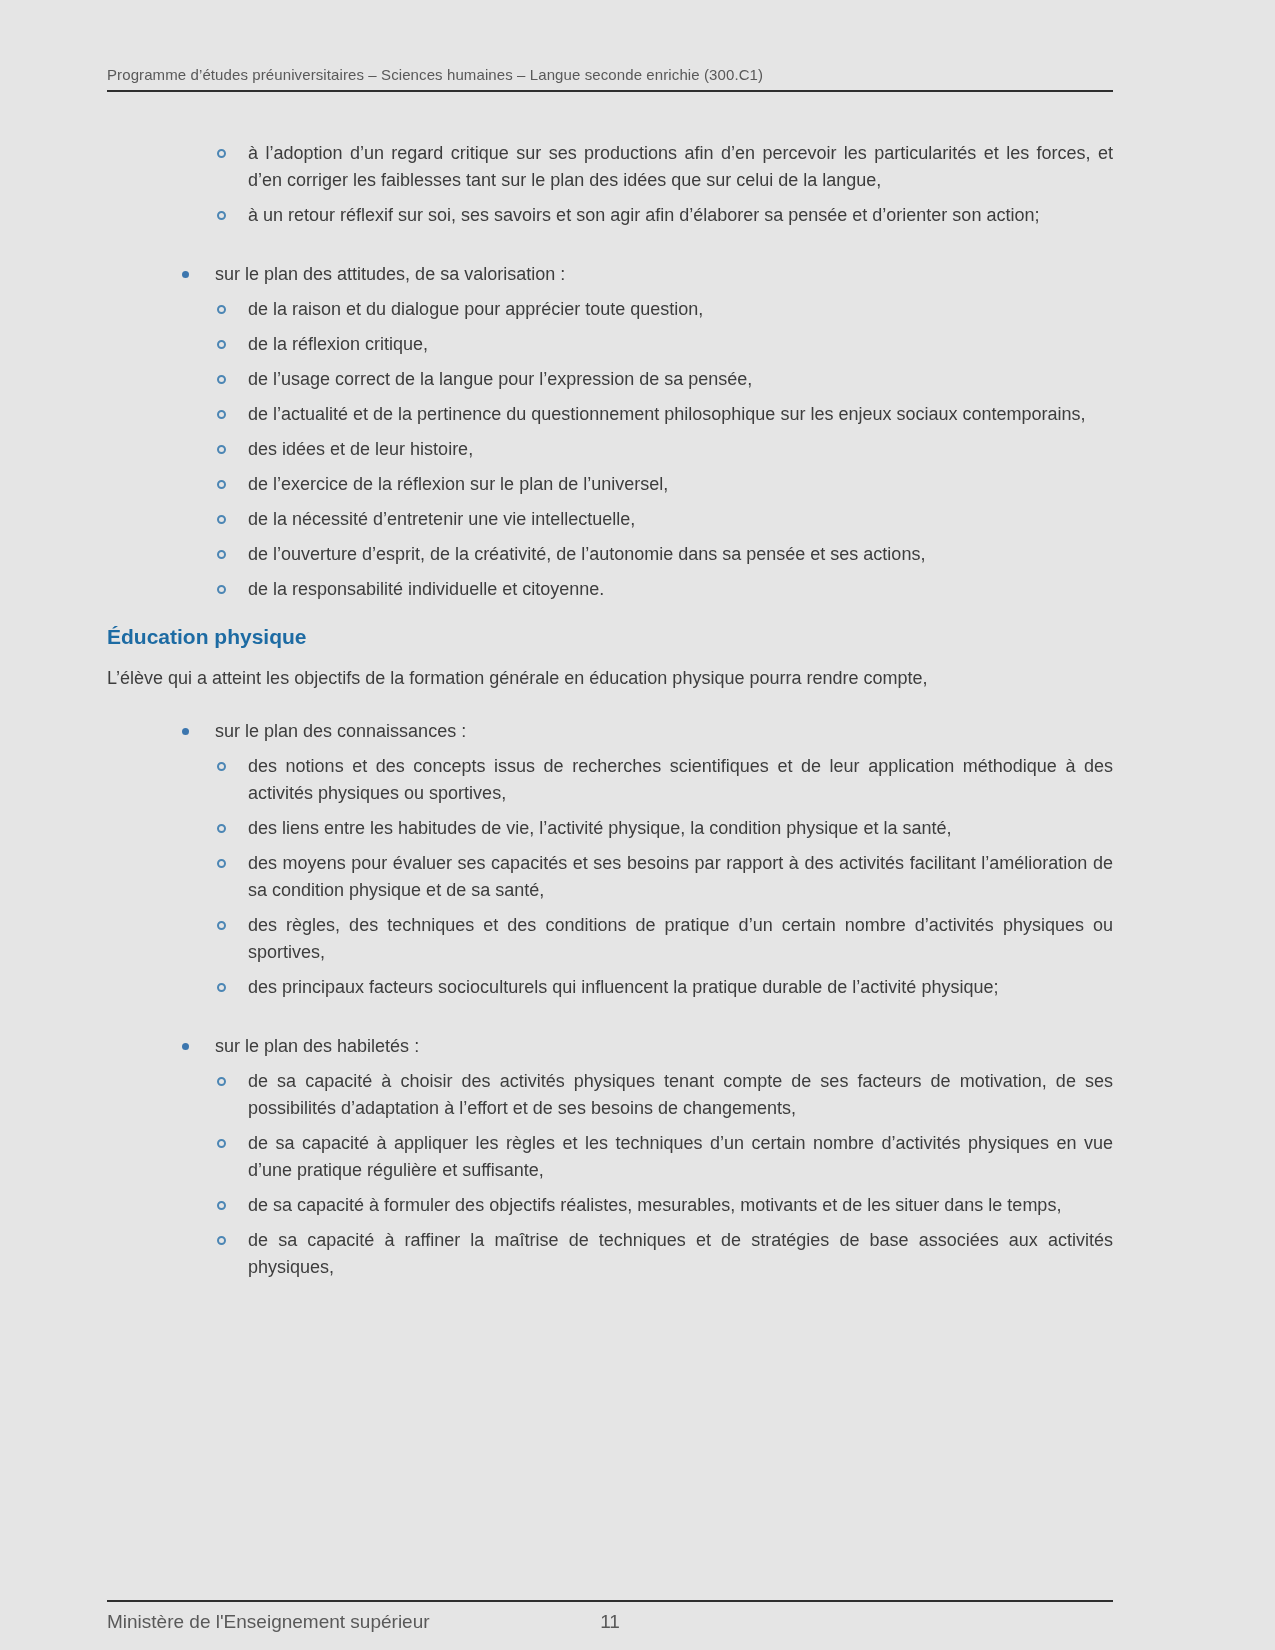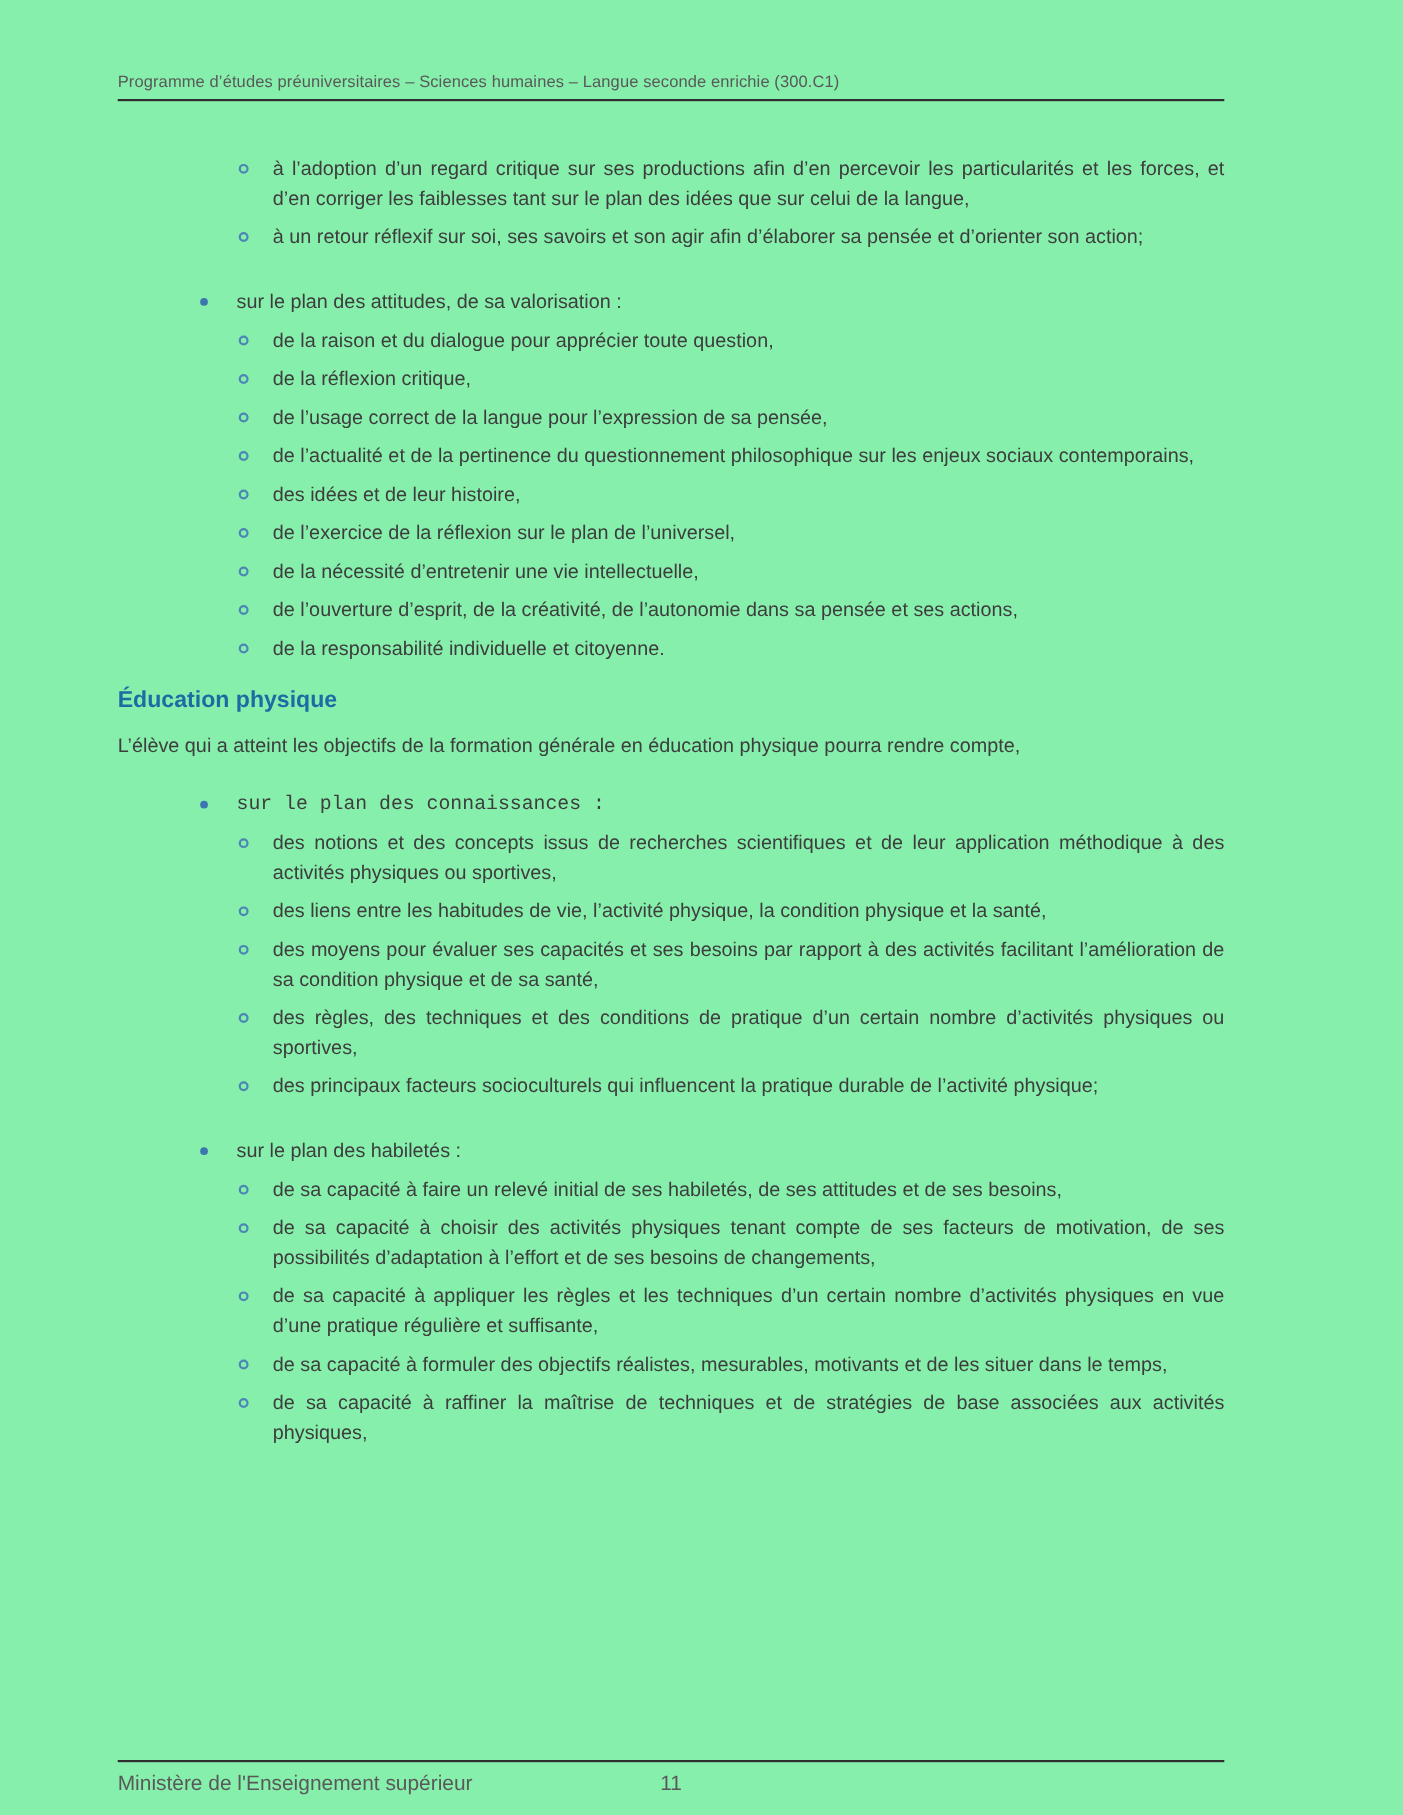--- a/index.html
+++ b/index.html
@@ -4,21 +4,21 @@
 <style>
   html, body {
     margin: 0;
     padding: 0;
     background: #ffffff;
   }
   .page {
     position: relative;
     width: 1275px;
     height: 1650px;
-    background: #86efac;
+    background: #e5e5e5;
     font-family: "Liberation Sans", "DejaVu Sans", sans-serif;
     color: #3d3d3d;
     overflow: hidden;
     box-sizing: border-box;
   }
 
   
   .doc-header {
     position: absolute;
     top: 66px;
@@ -97,21 +97,21 @@
   .section-heading {
     margin: 20px 0 0 0;
     font-size: 21px;
     font-weight: bold;
     color: #1d6ba3;
     line-height: 28px;
   }
   .lead-paragraph {
     margin-top: 14px;
   }
-  .gap-after-lead { margin-top: 26px; font-family: Liberation Mono, monospace; }
+  .gap-after-lead { margin-top: 26px; }
 
   
   .doc-footer {
     position: absolute;
     top: 1600px;
     left: 107px;
     right: 162px;
     border-top: 2px solid #2f2f2f;
     padding-top: 9px;
   }
@@ -256,26 +256,20 @@
     <div class="l1 gap-group">
       <span class="mcol">
           <span class="dot"></span>
         </span>
       <div class="txt">sur le plan des habiletés :</div>
     </div>
     <div class="l2">
       <span class="mcol">
           <span class="ring"></span>
         </span>
-      <div class="txt">de sa capacité à faire un relevé initial de ses habiletés, de ses attitudes et de ses besoins,</div>
-    </div>
-    <div class="l2">
-      <span class="mcol">
-          <span class="ring"></span>
-        </span>
       <div class="txt">de sa capacité à choisir des activités physiques tenant compte de ses facteurs de motivation, de ses possibilités d’adaptation à l’effort et de ses besoins de changements,</div>
     </div>
     <div class="l2">
       <span class="mcol">
           <span class="ring"></span>
         </span>
       <div class="txt">de sa capacité à appliquer les règles et les techniques d’un certain nombre d’activités physiques en vue d’une pratique régulière et suffisante,</div>
     </div>
     <div class="l2">
       <span class="mcol">

